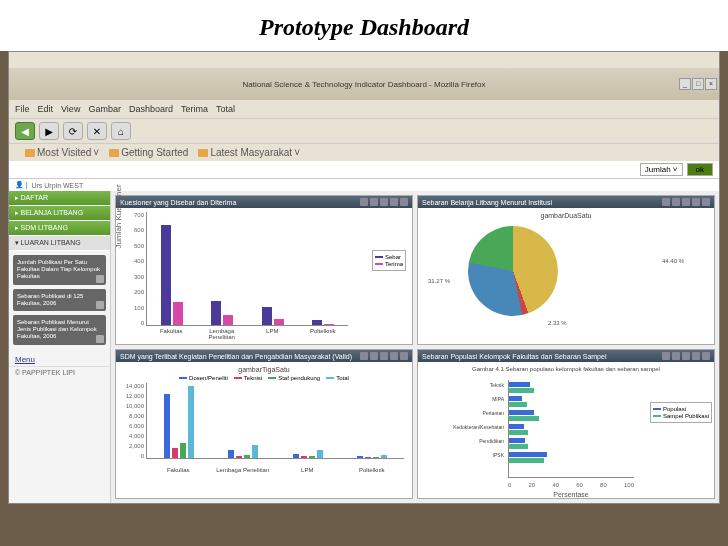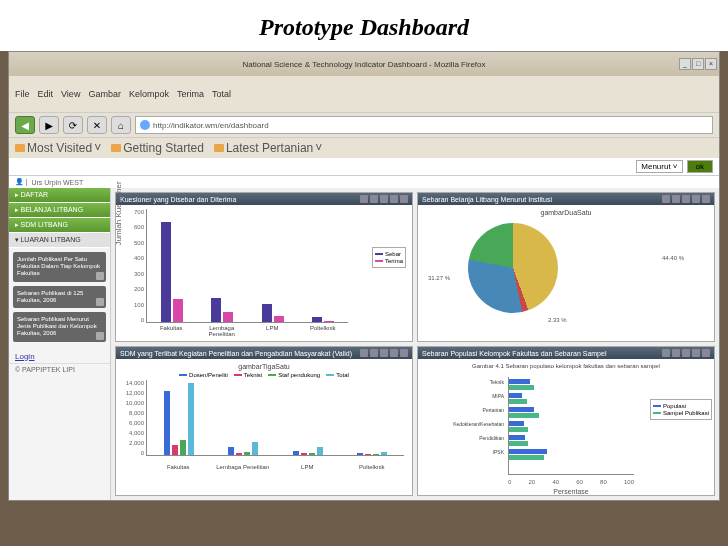--- a/index.html
+++ b/index.html
@@ -1,30 +1,30 @@
 <!DOCTYPE html>
 <html><head>
 <meta charset="utf-8">
 <style>
   * { box-sizing: border-box; margin: 0; padding: 0; font-family: Arial, sans-serif; }
   body { background: #6b5d4a; width: 728px; height: 546px; overflow: hidden; font-size: 9px; }
   .slide-title { text-align: center; color: #000; font-style: italic; font-weight: bold; font-family: Georgia, serif; font-size: 24px; padding: 14px 0 10px; background: #fff; }
   .browser { background: #e8e2d5; border: 1px solid #888; margin: 0 8px; }
-  .titlebar { background: linear-gradient(#d8d0c0,#c8bfa8); height: 24px; display: flex; align-items: center; justify-content: center; position: relative; font-size: 8px; color: #333; }
+  .titlebar { background: linear-gradient(#d8d0c0,#c8bfa8); height: 32px; display: flex; align-items: center; justify-content: center; position: relative; font-size: 8px; color: #333; margin-top: 16px; }
   .titlebar-btns { position: absolute; right: 2px; display: flex; gap: 1px; }
   .tb-btn { width: 12px; height: 12px; background: #ddd; border: 1px solid #999; font-size: 7px; line-height: 10px; text-align: center; }
-  .menubar { display: flex; gap: 8px; padding: 13px 6px; background: #e8e2d5; font-size: 9px; color: #333; }
+  .menubar { display: flex; gap: 8px; padding: 4px 6px; background: #e8e2d5; font-size: 9px; color: #333; }
   .toolbar { display: flex; align-items: center; gap: 4px; padding: 3px 6px; background: #e8e2d5; border-top: 1px solid #ccc; }
   .nav-btn { width: 20px; height: 18px; border-radius: 3px; background: #ddd; border: 1px solid #aaa; display: flex; align-items: center; justify-content: center; font-size: 10px; }
   .nav-btn.back { background: #6ea84d; color: #fff; border-color: #4a7a30; }
   .urlbar { flex: 1; height: 18px; background: #fff; border: 1px solid #aaa; display: flex; align-items: center; padding: 0 4px; font-size: 8px; color: #555; }
   .urlbar .globe { width: 10px; height: 10px; border-radius: 50%; background: #6af; margin-right: 3px; }
   .searchbar { width: 110px; height: 18px; background: #fff; border: 1px solid #aaa; display: flex; align-items: center; padding: 0 4px; font-size: 8px; color: #888; }
   .gicon { width: 10px; height: 10px; background: linear-gradient(45deg,#4285f4,#ea4335,#fbbc05,#34a853); border-radius: 50%; margin-right: 3px; }
-  .bookmarkbar { display: flex; gap: 10px; padding: 3px 6px; font-size: 12px; color: #555; background: #e8e2d5; border-top: 1px solid #ccc; }
+  .bookmarkbar { display: flex; gap: 10px; padding: 3px 16px; font-size: 10px; color: #555; background: #e8e2d5; border-top: 1px solid #ccc; }
   .bm-item { display: flex; align-items: center; gap: 2px; }
   .bm-ico { width: 10px; height: 8px; background: #e8a54a; border-radius: 1px; }
   .content { background: #fff; }
   .banner { background: linear-gradient(#e8f0f8,#c8dff0); text-align: center; padding: 4px; font-size: 9px; font-weight: bold; color: #333; }
   .langbar { display: flex; justify-content: flex-end; padding: 2px 6px; gap: 4px; border-bottom: 1px solid #ccc; }
   .langsel { border: 1px solid #aaa; padding: 1px 4px; font-size: 8px; background: #fff; }
   .okbtn { border: 1px solid #aaa; padding: 1px 8px; font-size: 8px; background: #4d7c0f; }
   .userbar { padding: 2px 6px; font-size: 7px; color: #666; display: flex; align-items: center; gap: 4px; }
   .main { display: flex; }
   .sidebar { width: 102px; background: #f4f4f4; border-right: 1px solid #ccc; }
@@ -78,63 +78,59 @@
       <div class="tb-btn">_</div>
       <div class="tb-btn">□</div>
       <div class="tb-btn">×</div>
     </div>
   </div>
   <div class="menubar">
     <span>File</span>
     <span>Edit</span>
     <span>View</span>
     <span>Gambar</span>
-    <span>Kelompok</span>
+    <span>Dashboard</span>
     <span>Terima</span>
     <span>Total</span>
   </div>
   <div class="toolbar">
     <div class="nav-btn back">◀</div>
     <div class="nav-btn">▶</div>
     <div class="nav-btn">⟳</div>
     <div class="nav-btn">✕</div>
     <div class="nav-btn">⌂</div>
-    <div class="urlbar">
-      <div class="globe"></div>
-      <span>http://indikator.wm/en/dashboard</span>
-    </div>
   </div>
   <div class="bookmarkbar">
     <div class="bm-item"><div class="bm-ico"></div><span>Most Visited</span> ˅</div>
     <div class="bm-item">
         <div class="bm-ico"></div>
         <span>Getting Started</span>
       </div>
-    <div class="bm-item"><div class="bm-ico"></div><span>Latest Pertanian</span> ˅</div>
+    <div class="bm-item"><div class="bm-ico"></div><span>Latest Masyarakat</span> ˅</div>
   </div>
 
   <div class="content">
     <div class="langbar">
-      <div class="langsel"><span>Menurut</span> ˅</div>
+      <div class="langsel"><span>Jumlah</span> ˅</div>
       <div class="okbtn">ok</div>
     </div>
     <div class="userbar">👤 | <span>Urs Urpin WEST</span></div>
 
     <div class="main">
       <div class="sidebar">
         <div class="menuitem">▸ <span>DAFTAR</span></div>
         <div class="menuitem">▸ <span>BELANJA LITBANG</span></div>
         <div class="menuitem">▸ <span>SDM LITBANG</span></div>
         <div class="menuitem gray">▾ <span>LUARAN LITBANG</span></div>
         <div class="sub">
           <div class="subbox"><span>Jumlah Publikasi Per Satu Fakultas Dalam Tiap Kelompok Fakultas</span><div class="dl"></div></div>
           <div class="subbox"><span>Sebaran Publikasi di 125 Fakultas, 2006</span><div class="dl"></div></div>
           <div class="subbox"><span>Sebaran Publikasi Menurut Jenis Publikasi dan Kelompok Fakultas, 2006</span><div class="dl"></div></div>
         </div>
-        <div class="login">Login</div>
+        <div class="login">Menu</div>
         <div class="copy">© PAPPIPTEK LIPI</div>
       </div>
 
       <div class="charts">
 
         <div class="panel">
           <div class="panelhead">
               <span>Kuesioner yang Disebar dan Diterima</span>
             <div class="ph-icons">
                 <div class="ph-ico"></div>

